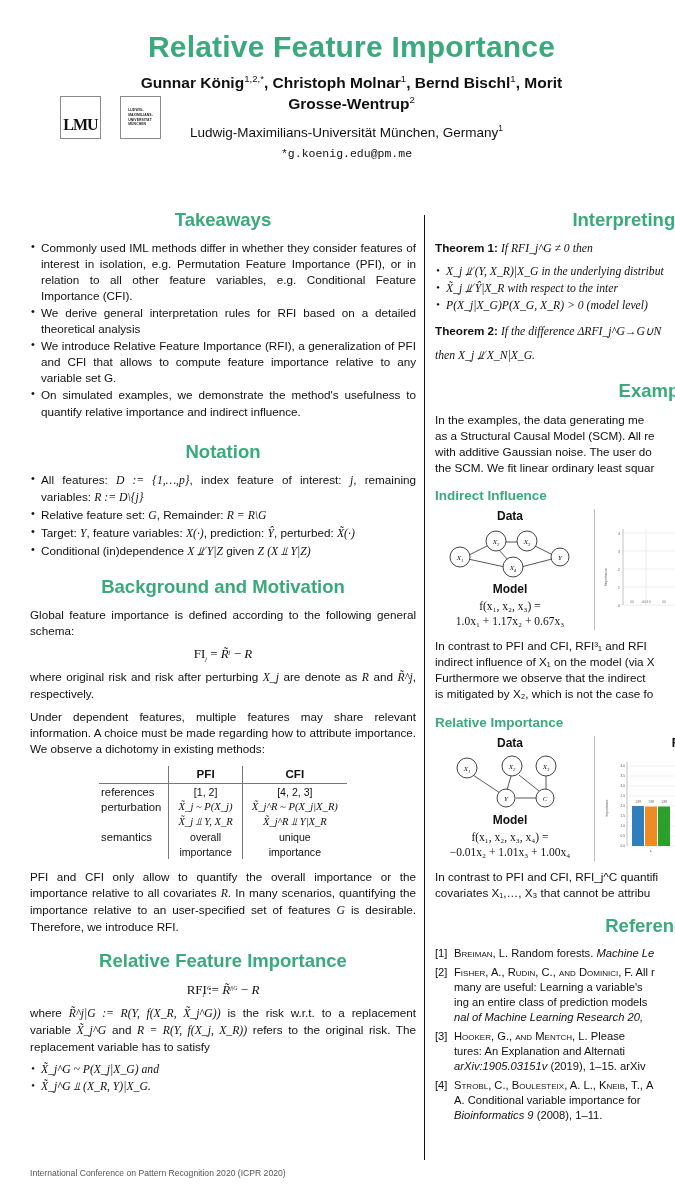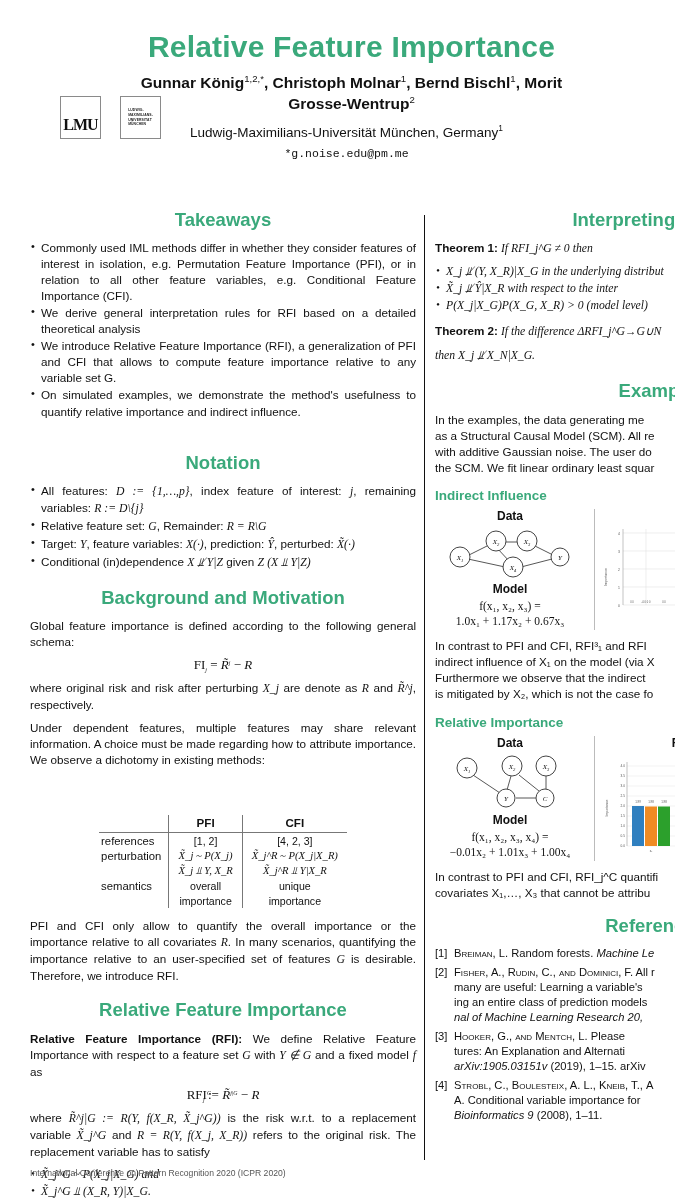--- a/index.html
+++ b/index.html
@@ -62,21 +62,21 @@
 
   .eq{text-align:center;font-family:"Liberation Serif",serif;font-size:13px;margin:6px 0 7px 0;}
   .mi{font-family:"Liberation Serif",serif;font-style:italic;}
   .mr{font-family:"Liberation Serif",serif;font-style:normal;}
   .cal{font-family:"Liberation Serif",serif;font-style:italic;}
   .sml{font-size:.72em;}
   sub{font-size:.64em;vertical-align:sub;}
 
   
   .cmp-wrap{display:flex;justify-content:center;margin:9px 0 10px 0;}
-  table.cmp{border-collapse:collapse;font-size:10.6px;margin-top:38px;}
+  table.cmp{border-collapse:collapse;font-size:10.6px;}
   table.cmp th{font-weight:bold;font-size:11.6px;padding:1px 9px 3px 9px;text-align:center;}
   table.cmp td{padding:1.5px 9px;text-align:center;vertical-align:middle;}
   table.cmp td.rowlab{text-align:left;padding-left:2px;padding-right:7px;font-size:11.3px;}
   table.cmp .vl{border-left:1px solid #777;}
   table.cmp tr.hdr th.vl, table.cmp tr.hdr th{border-bottom:1px solid #777;}
 
   
   .ex-block{display:flex;align-items:flex-start;margin:4px 0 8px 0;}
   .ex-left{width:150px;flex:0 0 150px;text-align:center;}
   .ex-sep{width:1px;background:#bbb;align-self:stretch;margin:0 9px;}
@@ -109,21 +109,21 @@
 
 <div class="poster">
 
   <div class="header">
     <div class="title">Relative Feature Importance</div>
     <div class="authors">
       <span>Gunnar König</span><sup>1,2,*</sup><span>, Christoph Molnar</span><sup>1</sup><span>, Bernd Bischl</span><sup>1</sup><span>, Morit</span>
       <span class="l2"><span>Grosse-Wentrup</span><sup>2</sup></span>
     </div>
     <div class="affil"><span>Ludwig-Maximilians-Universität München, Germany</span><sup>1</sup></div>
-    <div class="email">*g.noise.edu@pm.me</div>
+    <div class="email">*g.koenig.edu@pm.me</div>
   </div>
 
   <div class="logo">
     <div class="logo-box logo-a">
         <span>LMU</span>
       </div>
     <div class="logo-box logo-b">
         <span style="white-space:pre-line">LUDWIG-
 MAXIMILIANS-
 UNIVERSITÄT
@@ -136,21 +136,21 @@
   <div class="col col-left">
 
     <h2 class="sec">Takeaways</h2>
     <ul class="bullets">
       <li>Commonly used IML methods differ in whether they consider features of interest in isolation, e.g. Permutation Feature Importance (PFI), or in relation to all other feature variables, e.g. Conditional Feature Importance (CFI).</li>
       <li>We derive general interpretation rules for RFI based on a detailed theoretical analysis</li>
       <li>We introduce Relative Feature Importance (RFI), a generalization of PFI and CFI that allows to compute feature importance relative to any variable set G.</li>
       <li>On simulated examples, we demonstrate the method's usefulness to quantify relative importance and indirect influence.</li>
     </ul>
 
-    <h2 class="sec" style="margin-top:32px">Notation</h2>
+    <h2 class="sec" style="margin-top:21px">Notation</h2>
     <ul class="bullets">
       <li><span>All features: </span><span class="mi">D := {1,…,p}</span><span>, index feature of interest: </span><span class="mi">j</span><span>, remaining variables: </span><span class="mi">R := D\{j}</span></li>
       <li><span>Relative feature set: </span><span class="mi">G</span><span>, Remainder: </span><span class="mi">R = R\G</span></li>
       <li><span>Target: </span><span class="mi">Y</span><span>, feature variables: </span><span class="mi">X(·)</span><span>, prediction: </span><span class="mi">Ŷ</span><span>, perturbed: </span><span class="mi">X̃(·)</span></li>
       <li><span>Conditional (in)dependence </span><span class="mi">X ⫫̸ Y|Z</span><span> given </span><span class="mi">Z</span> <span class="mi">(X ⫫ Y|Z)</span></li>
     </ul>
 
     <h2 class="sec" style="margin-top:16px">Background and Motivation</h2>
     <p class="body">Global feature importance is defined according to the following general schema:</p>
     <div class="eq">
@@ -192,21 +192,20 @@
           <td class="vl">importance</td>
           <td class="vl">importance</td>
         </tr>
       </tbody>
         </table>
     </div>
 
     <p class="body"><span>PFI and CFI only allow to quantify the overall importance or the importance relative to all covariates </span><span class="cal">R</span><span>. In many scenarios, quantifying the importance relative to an user-specified set of features </span><span class="mi">G</span><span> is desirable. Therefore, we introduce RFI.</span></p>
 
     <h2 class="sec" style="margin-top:15px">Relative Feature Importance</h2>
-    <p class="body"><b>Relative Feature Importance (RFI):</b><span> We define Relative Feature Importance with respect to a feature set </span><span class="mi">G</span><span> with </span><span class="mi">Y ∉ G</span><span> and a fixed model </span><span class="mi">f</span><span> as</span></p>
     <div class="eq">
       <span class="mr">RFI</span><span class="sml"><sup class="mi">G</sup><sub class="mi" style="margin-left:-8px">j</sub></span> := <span class="cal">R̃</span><span class="mi sml"><sup>j|G</sup></span> − <span class="cal">R</span>
     </div>
     <p class="body"><span>where </span><span class="mi">R̃^j|G := R(Y, f(X_R, X̃_j^G))</span><span> is the risk w.r.t. to a replacement variable </span><span class="mi">X̃_j^G</span><span> and </span><span class="mi">R = R(Y, f(X_j, X_R))</span><span> refers to the original risk. The replacement variable has to satisfy</span></p>
     <ul class="bullets">
       <li class="mi">X̃_j^G ~ P(X_j|X_G) and</li>
       <li class="mi">X̃_j^G ⫫ (X_R, Y)|X_G.</li>
     </ul>
   </div>
 

